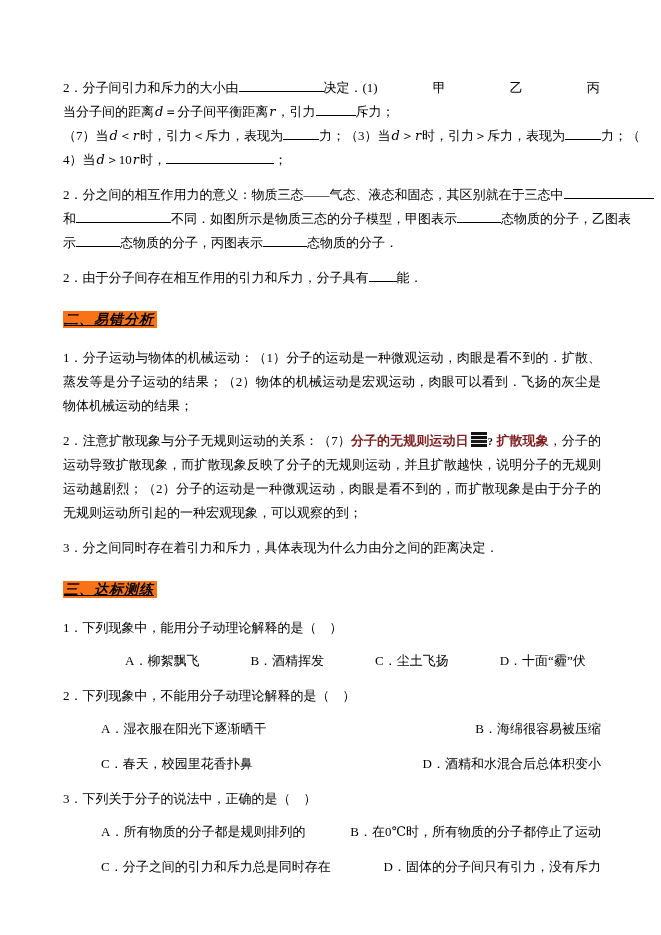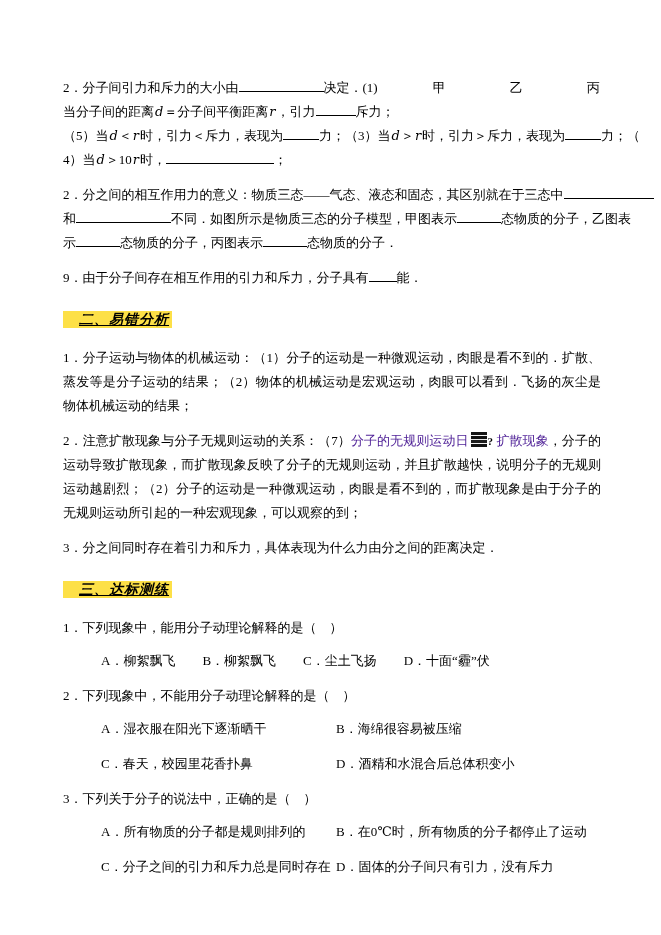--- a/index.html
+++ b/index.html
@@ -13,85 +13,85 @@
     font-size:13px;
     color:#000000;
     overflow:hidden;
   }
   .block{margin:0 0 11px 0;}
   .line{line-height:24px;white-space:nowrap;}
   .para{line-height:24px;text-align:justify;}
   .stem{margin-bottom:9px;}
   .heading-row{margin:19px 0 15px 0;line-height:22px;}
   .heading{
-    background:#fde047;
+    background:#f97316;
     font-weight:bold;
     font-style:italic;
     text-decoration:underline;
-    padding:1px 3px 1px 16px;
+    padding:1px 3px 1px 1px;
     font-size:14px;
     letter-spacing:1px;
   }
   .blank{
     display:inline-block;
     border-bottom:1px solid #000;
     height:13px;
     vertical-align:baseline;
   }
   .gap{display:inline-block;height:1px;}
   .var{
     font-style:italic;
     font-family:"DejaVu Serif",serif;
     padding:0 1px;
   }
-  .gray{color:#4c1d95;}
+  .gray{color:#7f1d1d;font-weight:bold;}
   .blob{
     display:inline-block;
     width:16px;height:15px;
     vertical-align:-2px;
     margin:0 1px 0 2px;
     background:linear-gradient(180deg,
       #141414 0 3px,#f4f4f4 3px 4px,
       #101010 4px 7px,#e8e8e8 7px 8px,
       #1c1c1c 8px 11px,#f0f0f0 11px 12px,
       #121212 12px 15px);
   }
   .blob-q{font-weight:bold;font-size:11px;}
   .opt-row{line-height:24px;padding-left:38px;}
-  .opt-row.inline .opt{margin-right:27px;}
+  .opt-row.inline .opt{margin-right:27px;margin-left:24px;}
   .opt-row.inline .opt:last-child{margin-right:0;}
-  .opt-row.cols{display:flex;}
+  .opt-row.cols{display:flex;justify-content:space-between;}
   .opt-row.cols .col-left{flex:0 0 auto;min-width:235px;}
 </style>
 </head>
 <body>
 
 <div class="page">
   <div id="doc">
       <div class="block">
         <div class="line"><span>2．分子间引力和斥力的大小由</span><span class="blank" style="width: 85px;"></span><span>决定．(1)</span><span class="gap" style="width: 55px;"></span><span>甲</span><span class="gap" style="width: 64px;"></span><span>乙</span><span class="gap" style="width: 64px;"></span><span>丙</span></div>
         <div class="line"><span>当分子间的距离</span><span class="var">d</span><span>＝分子间平衡距离</span><span class="var">r</span><span>，引力</span><span class="blank" style="width: 40px;"></span><span>斥力；</span></div>
-        <div class="line"><span>（5）当</span><span class="var">d</span><span>＜</span><span class="var">r</span><span>时，引力＜斥力，表现为</span><span class="blank" style="width: 36px;"></span><span>力；（3）当</span><span class="var">d</span><span>＞</span><span class="var">r</span><span>时，引力＞斥力，表现为</span><span class="blank" style="width: 36px;"></span><span>力；（</span></div>
+        <div class="line"><span>（7）当</span><span class="var">d</span><span>＜</span><span class="var">r</span><span>时，引力＜斥力，表现为</span><span class="blank" style="width: 36px;"></span><span>力；（3）当</span><span class="var">d</span><span>＞</span><span class="var">r</span><span>时，引力＞斥力，表现为</span><span class="blank" style="width: 36px;"></span><span>力；（</span></div>
         <div class="line"><span>4）当</span><span class="var">d</span><span>＞10</span><span class="var">r</span><span>时，</span><span class="blank" style="width: 108px;"></span><span>；</span></div>
       </div>
       <div class="block">
         <div class="line"><span>2．分之间的相互作用力的意义：物质三态——气态、液态和固态，其区别就在于三态中</span><span class="blank" style="width: 90px;"></span></div>
         <div class="line"><span>和</span><span class="blank" style="width: 95px;"></span><span>不同．如图所示是物质三态的分子模型，甲图表示</span><span class="blank" style="width: 44px;"></span><span>态物质的分子，乙图表</span></div>
         <div class="line"><span>示</span><span class="blank" style="width: 44px;"></span><span>态物质的分子，丙图表示</span><span class="blank" style="width: 44px;"></span><span>态物质的分子．</span></div>
       </div>
       <div class="block">
-        <div class="line"><span>9．由于分子间存在相互作用的引力和斥力，分子具有</span><span class="blank" style="width: 28px;"></span><span>能．</span></div>
+        <div class="line"><span>2．由于分子间存在相互作用的引力和斥力，分子具有</span><span class="blank" style="width: 28px;"></span><span>能．</span></div>
       </div>
       <div class="heading-row"><span class="heading">二、易错分析</span></div>
       <div class="block para"><span>1．分子运动与物体的机械运动：（1）分子的运动是一种微观运动，肉眼是看不到的．扩散、蒸发等是分子运动的结果；（2）物体的机械运动是宏观运动，肉眼可以看到．飞扬的灰尘是物体机械运动的结果；</span></div>
       <div class="block para"><span>2．注意扩散现象与分子无规则运动的关系：（7）</span><span class="gray">分子的无规则运动日</span><span class="blob"></span><span class="blob-q">?</span><span class="gray"> 扩散现象</span><span>，分子的运动导致扩散现象，而扩散现象反映了分子的无规则运动，并且扩散越快，说明分子的无规则运动越剧烈；（2）分子的运动是一种微观运动，肉眼是看不到的，而扩散现象是由于分子的无规则运动所引起的一种宏观现象，可以观察的到；</span></div>
       <div class="block para"><span>3．分之间同时存在着引力和斥力，具体表现为什么力由分之间的距离决定．</span></div>
       <div class="heading-row"><span class="heading">三、达标测练</span></div>
       <div class="block para stem"><span>1．下列现象中，能用分子动理论解释的是（　）</span></div>
-      <div class="block opt-row inline"><span class="opt">A．柳絮飘飞</span><span class="opt">B．柳絮飘飞</span><span class="opt">C．尘土飞扬</span><span class="opt">D．十面“霾”伏</span></div>
+      <div class="block opt-row inline"><span class="opt">A．柳絮飘飞</span><span class="opt">B．酒精挥发</span><span class="opt">C．尘土飞扬</span><span class="opt">D．十面“霾”伏</span></div>
       <div class="block para stem"><span>2．下列现象中，不能用分子动理论解释的是（　）</span></div>
       <div class="block opt-row cols">
         <span class="opt col-left">A．湿衣服在阳光下逐渐晒干</span>
         <span class="opt">B．海绵很容易被压缩</span>
       </div>
       <div class="block opt-row cols">
         <span class="opt col-left">C．春天，校园里花香扑鼻</span>
         <span class="opt">D．酒精和水混合后总体积变小</span>
       </div>
       <div class="block para stem"><span>3．下列关于分子的说法中，正确的是（　）</span></div>

